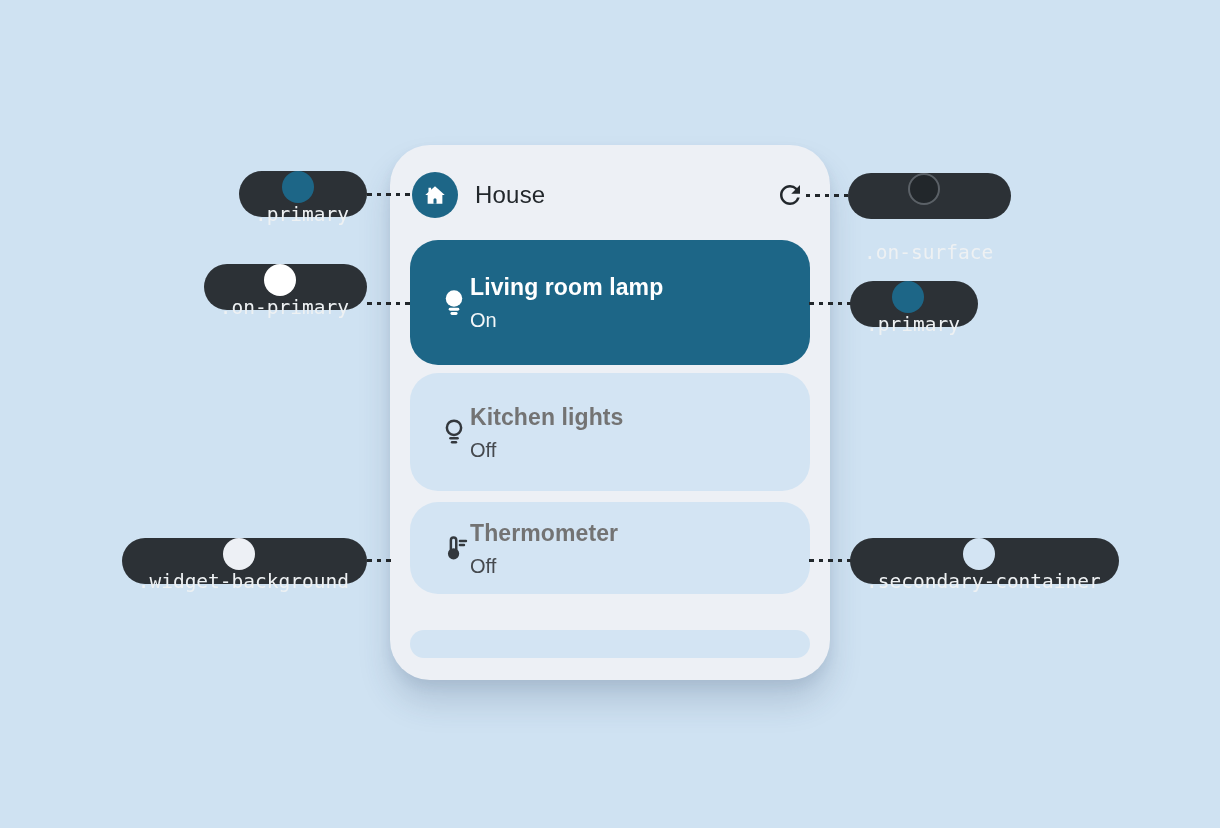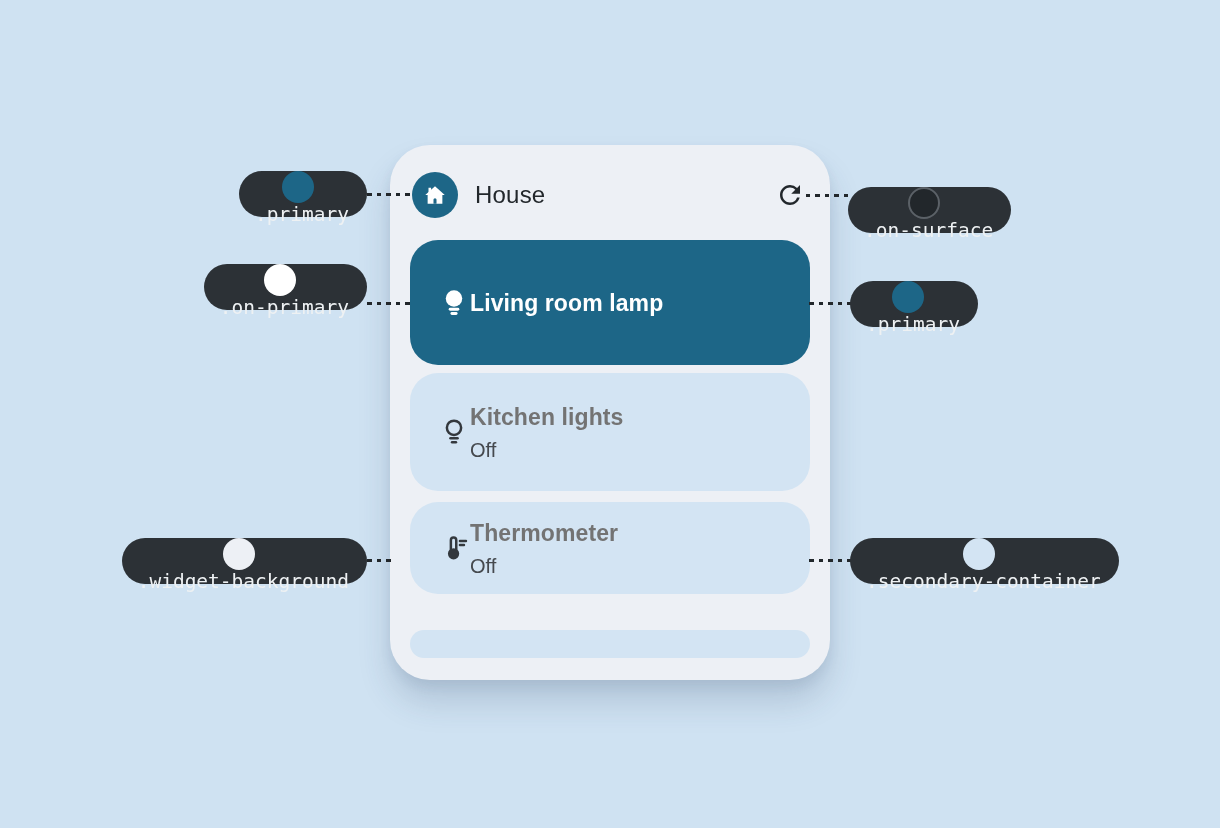--- a/index.html
+++ b/index.html
@@ -65,21 +65,21 @@
   }
   .swatch{
     width:32px;height:32px;border-radius:50%;flex:none;box-sizing:border-box;
     border:2.5px solid transparent;background:#888;
   }
   .pill code{
     font-family:"DejaVu Sans Mono",monospace;font-size:19.5px;
     color:var(--callout-text,#eef1f3);margin-left:9px;
   }
   .pill-primary-left{top:171px;right:853px;}
-  .pill-on-surface{top:187px;left:848px;}
+  .pill-on-surface{top:173px;left:848px;gap:36px;}
   .pill-on-primary{top:264px;right:853px;}
   .pill-primary-right{top:281px;left:850px;}
   .pill-widget-background{top:538px;right:853px;}
   .pill-secondary-container{top:538px;left:850px;}
 </style>
 </head>
 <body>
 
 <div class="stage">
 
@@ -106,20 +106,21 @@
     <div class="card card-lamp">
       <span class="dev-icon">
         <svg width="30" height="30" viewBox="0 0 24 24" aria-hidden="true">
           <circle cx="12" cy="8.4" r="6.6" fill="currentColor"></circle>
           <path d="M8.9 17h6.2" stroke="currentColor" stroke-width="2.3" stroke-linecap="round"></path>
           <path d="M10.3 20.4h3.4" stroke="currentColor" stroke-width="2.3" stroke-linecap="round"></path>
         </svg>
       </span>
       <div class="dev-text">
         <div class="dev-name">Living room lamp</div>
+        <div class="dev-status">On</div>
       </div>
     </div>
 
     <div class="card card-kitchen">
       <span class="dev-icon">
         <svg width="30" height="30" viewBox="0 0 24 24" aria-hidden="true">
           <circle cx="12" cy="8.6" r="5.7" fill="none" stroke="currentColor" stroke-width="2"></circle>
           <path d="M9.2 17h5.6" stroke="currentColor" stroke-width="2.1" stroke-linecap="round"></path>
           <path d="M10.5 20.2h3" stroke="currentColor" stroke-width="2.1" stroke-linecap="round"></path>
         </svg>

